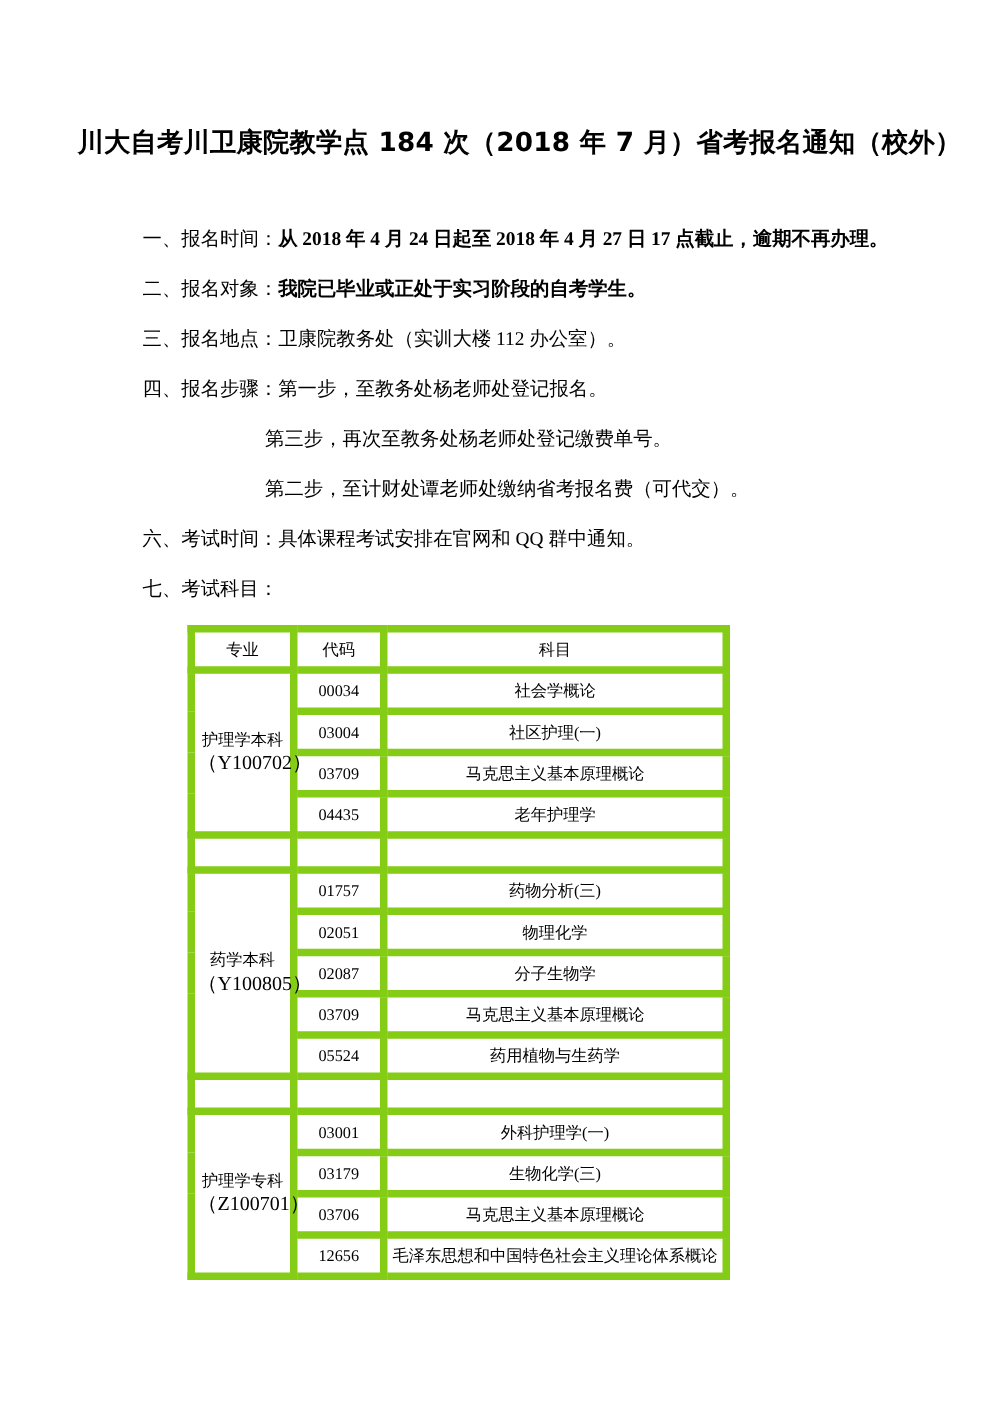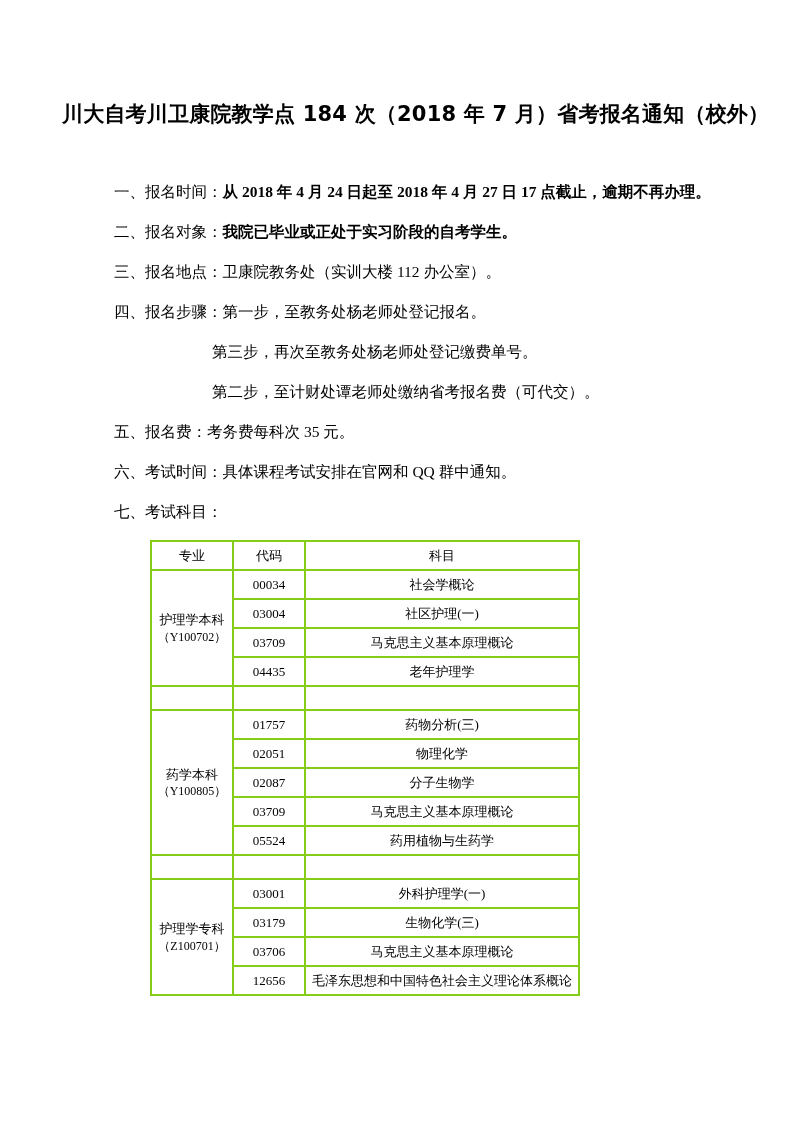--- a/index.html
+++ b/index.html
@@ -57,41 +57,41 @@
   .tbl-wrap {
     margin-top: 6px;
     padding-left: 88px;
   }
   table.subjects {
     border-collapse: collapse;
     width: 428px;
     table-layout: fixed;
   }
   table.subjects td, table.subjects th {
-    border: 2px solid #84cc16;
+    border: 6px solid #84cc16;
     font-size: 13px;
     font-family: "Liberation Serif", "DejaVu Serif", serif;
     text-align: center;
     vertical-align: middle;
     padding: 3px 2px;
     height: 21px;
     line-height: 1.35;
   }
   table.subjects th {
     font-weight: normal;
   }
   col.c-major { width: 82px; }
   col.c-code  { width: 72px; }
   col.c-sub   { width: 274px; }
   td.major {
     font-size: 13px;
     line-height: 1.6;
   }
   td.major .code-sub {
-    font-size: 12px;
+    font-size: 16px;
     display: block;
   }
   tr.spacer td {
     height: 16px;
   }
   td.blankcell {
     border-left: 1px solid #000;
     border-right: 1px solid #000;
     border-top: 1px solid #000;
     border-bottom: 1px solid #000;
@@ -121,23 +121,20 @@
       <span class="list-label">三、报名地点：</span><span>卫康院教务处（实训大楼 112 办公室）。</span>
     </div>
 
     <div class="line">
       <span class="list-label">四、报名步骤：</span><span>第一步，至教务处杨老师处登记报名。</span>
     </div>
 
     <div class="sub-line">第三步，再次至教务处杨老师处登记缴费单号。</div>
     <div class="sub-line">第二步，至计财处谭老师处缴纳省考报名费（可代交）。</div>
 
-    <div class="line">
-      <span class="list-label">五、报名费：</span><span>考务费每科次 35 元。</span>
-    </div>
 
     <div class="line">
       <span class="list-label">六、考试时间：</span><span>具体课程考试安排在官网和 QQ 群中通知。</span>
     </div>
 
     <div class="line">
       <span class="list-label">七、考试科目：</span>
     </div>
 
   </div>

